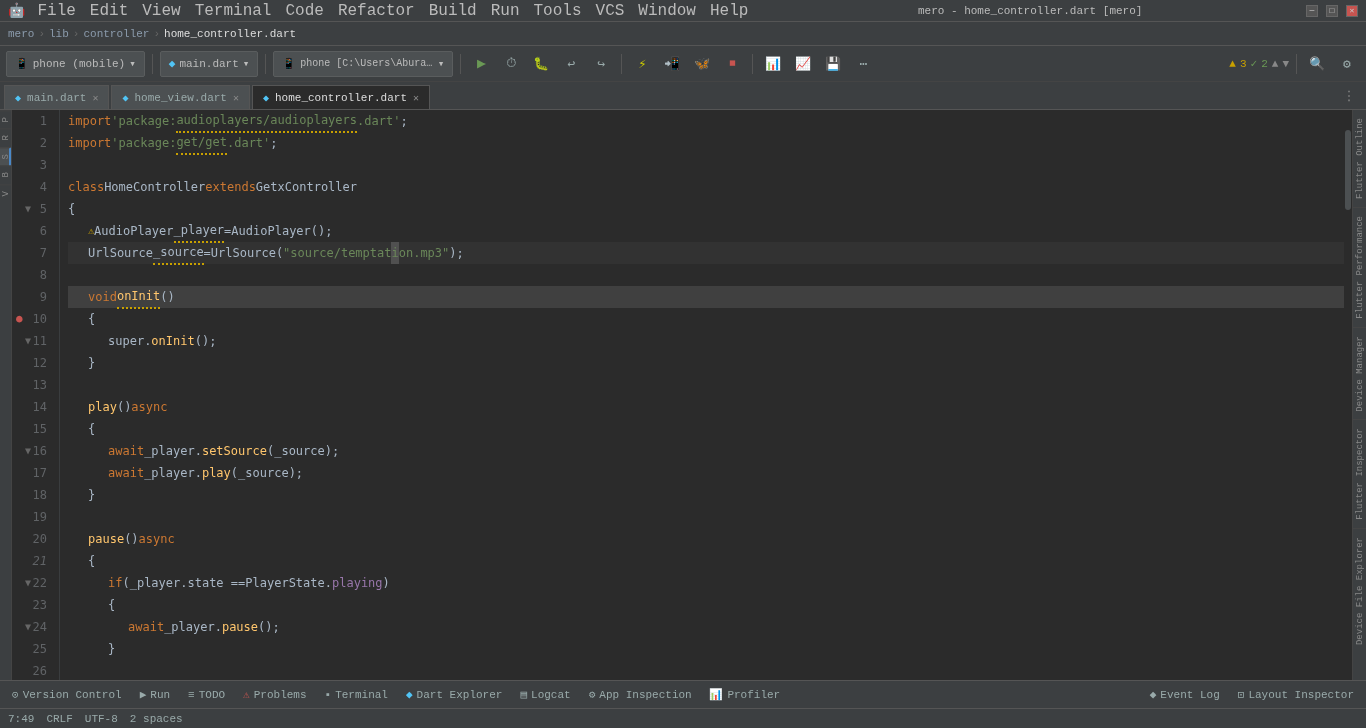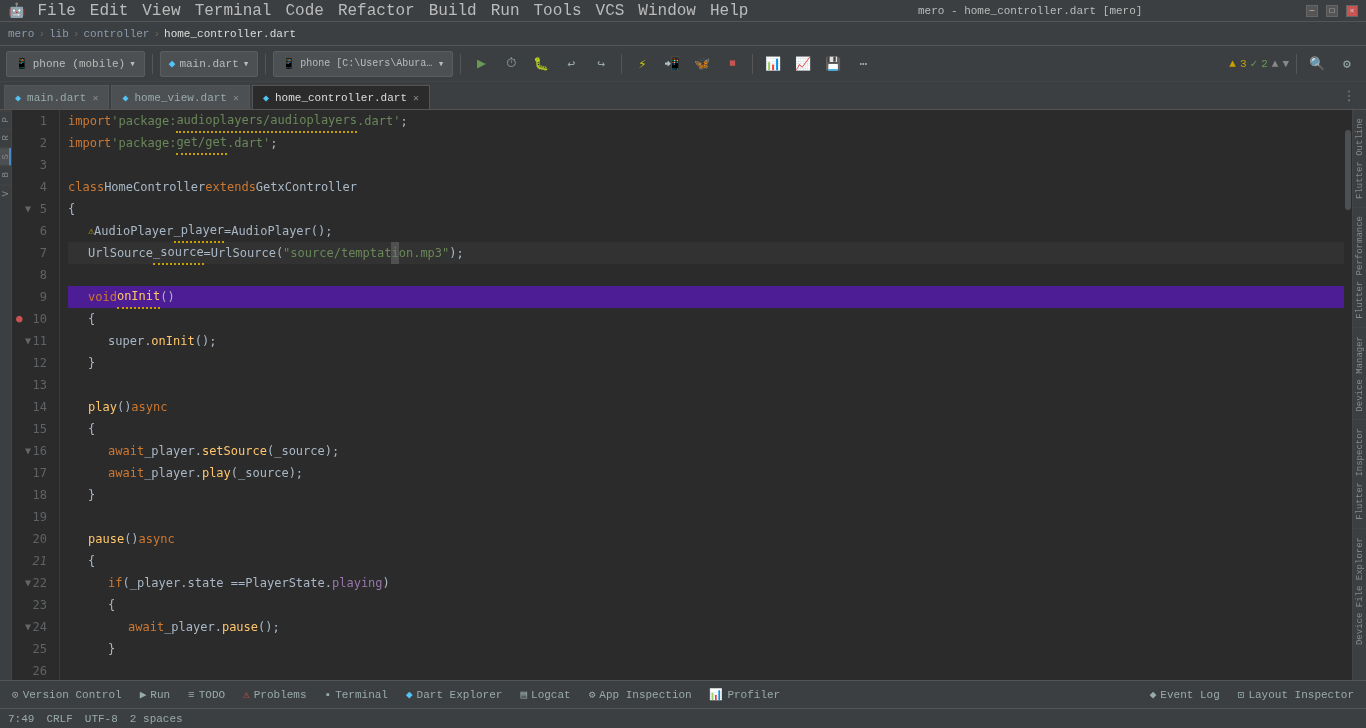--- a/index.html
+++ b/index.html
@@ -461,21 +461,21 @@
           <span>(</span>
           <span class="str">"source/temptat</span>
           <span class="str" style="background:rgba(255,255,255,0.15);">i</span>
           <span class="str">on.mp3"</span>
           <span>);</span>
       </div>
 
       <div class="cl" style="height:22px;">&nbsp;</div>
 
 
-      <div class="cl" style="height:22px; background:#4c1d95;">
+      <div class="cl" style="height:22px; background:#404040;">
         <span style="margin-left:20px;display:inline-block;"></span>
           <span class="imp">void</span>
           <span> </span>
           <span class="fn underline-squig">onInit</span>
           <span>()</span>
       </div>
 
       <div class="cl" style="height:22px;">
         <span style="margin-left:20px;display:inline-block;"></span>
           <span>{</span>

